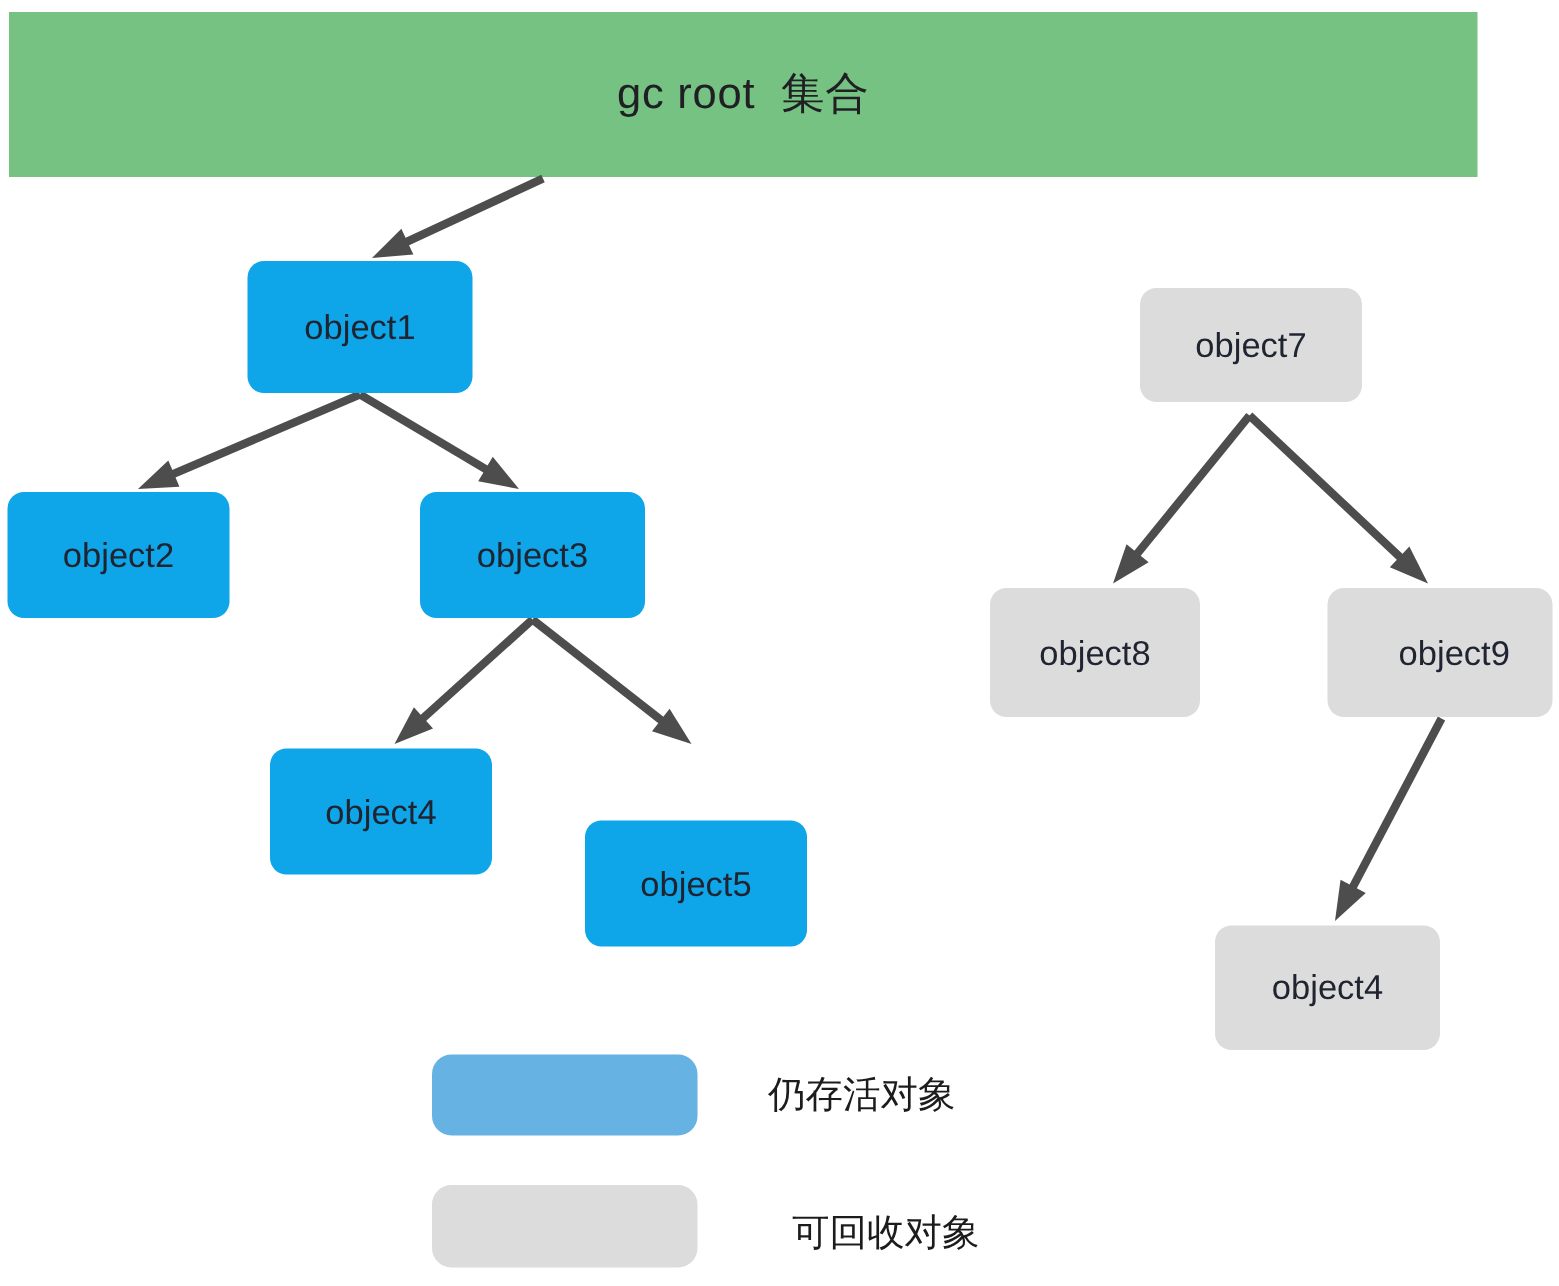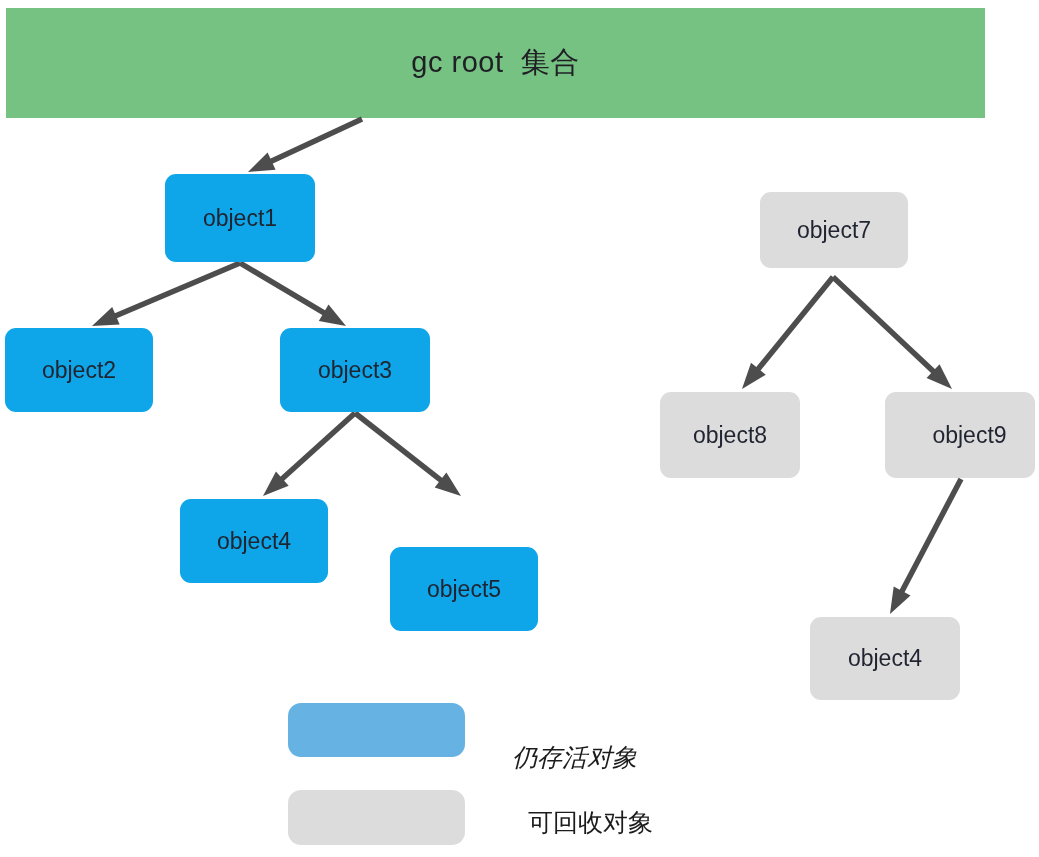--- a/index.html
+++ b/index.html
@@ -141,18 +141,18 @@
       <div class="node garbage" style="left: 885px; top: 392px; width: 150px; height: 86px; padding-left: 19px;">
         <span>object9</span>
       </div>
       <div class="node garbage" style="left: 810px; top: 617px; width: 150px; height: 83px;">
         <span>object4</span>
       </div>
     </div>
 
   <div id="legend-layer">
       <div class="legend-swatch alive" style="left: 288px; top: 703px; width: 177px; height: 54px;"></div>
-      <div class="legend-label" style="left: 512px; top: 745px; font-style: italic;">仍存活对象</div>
+      <div class="legend-label" style="left: 512px; top: 718px;">仍存活对象</div>
       <div class="legend-swatch garbage" style="left: 288px; top: 790px; width: 177px; height: 55px;"></div>
       <div class="legend-label" style="left: 528px; top: 810px;">可回收对象</div>
     </div>
 
 </div>
 
 </body></html>

